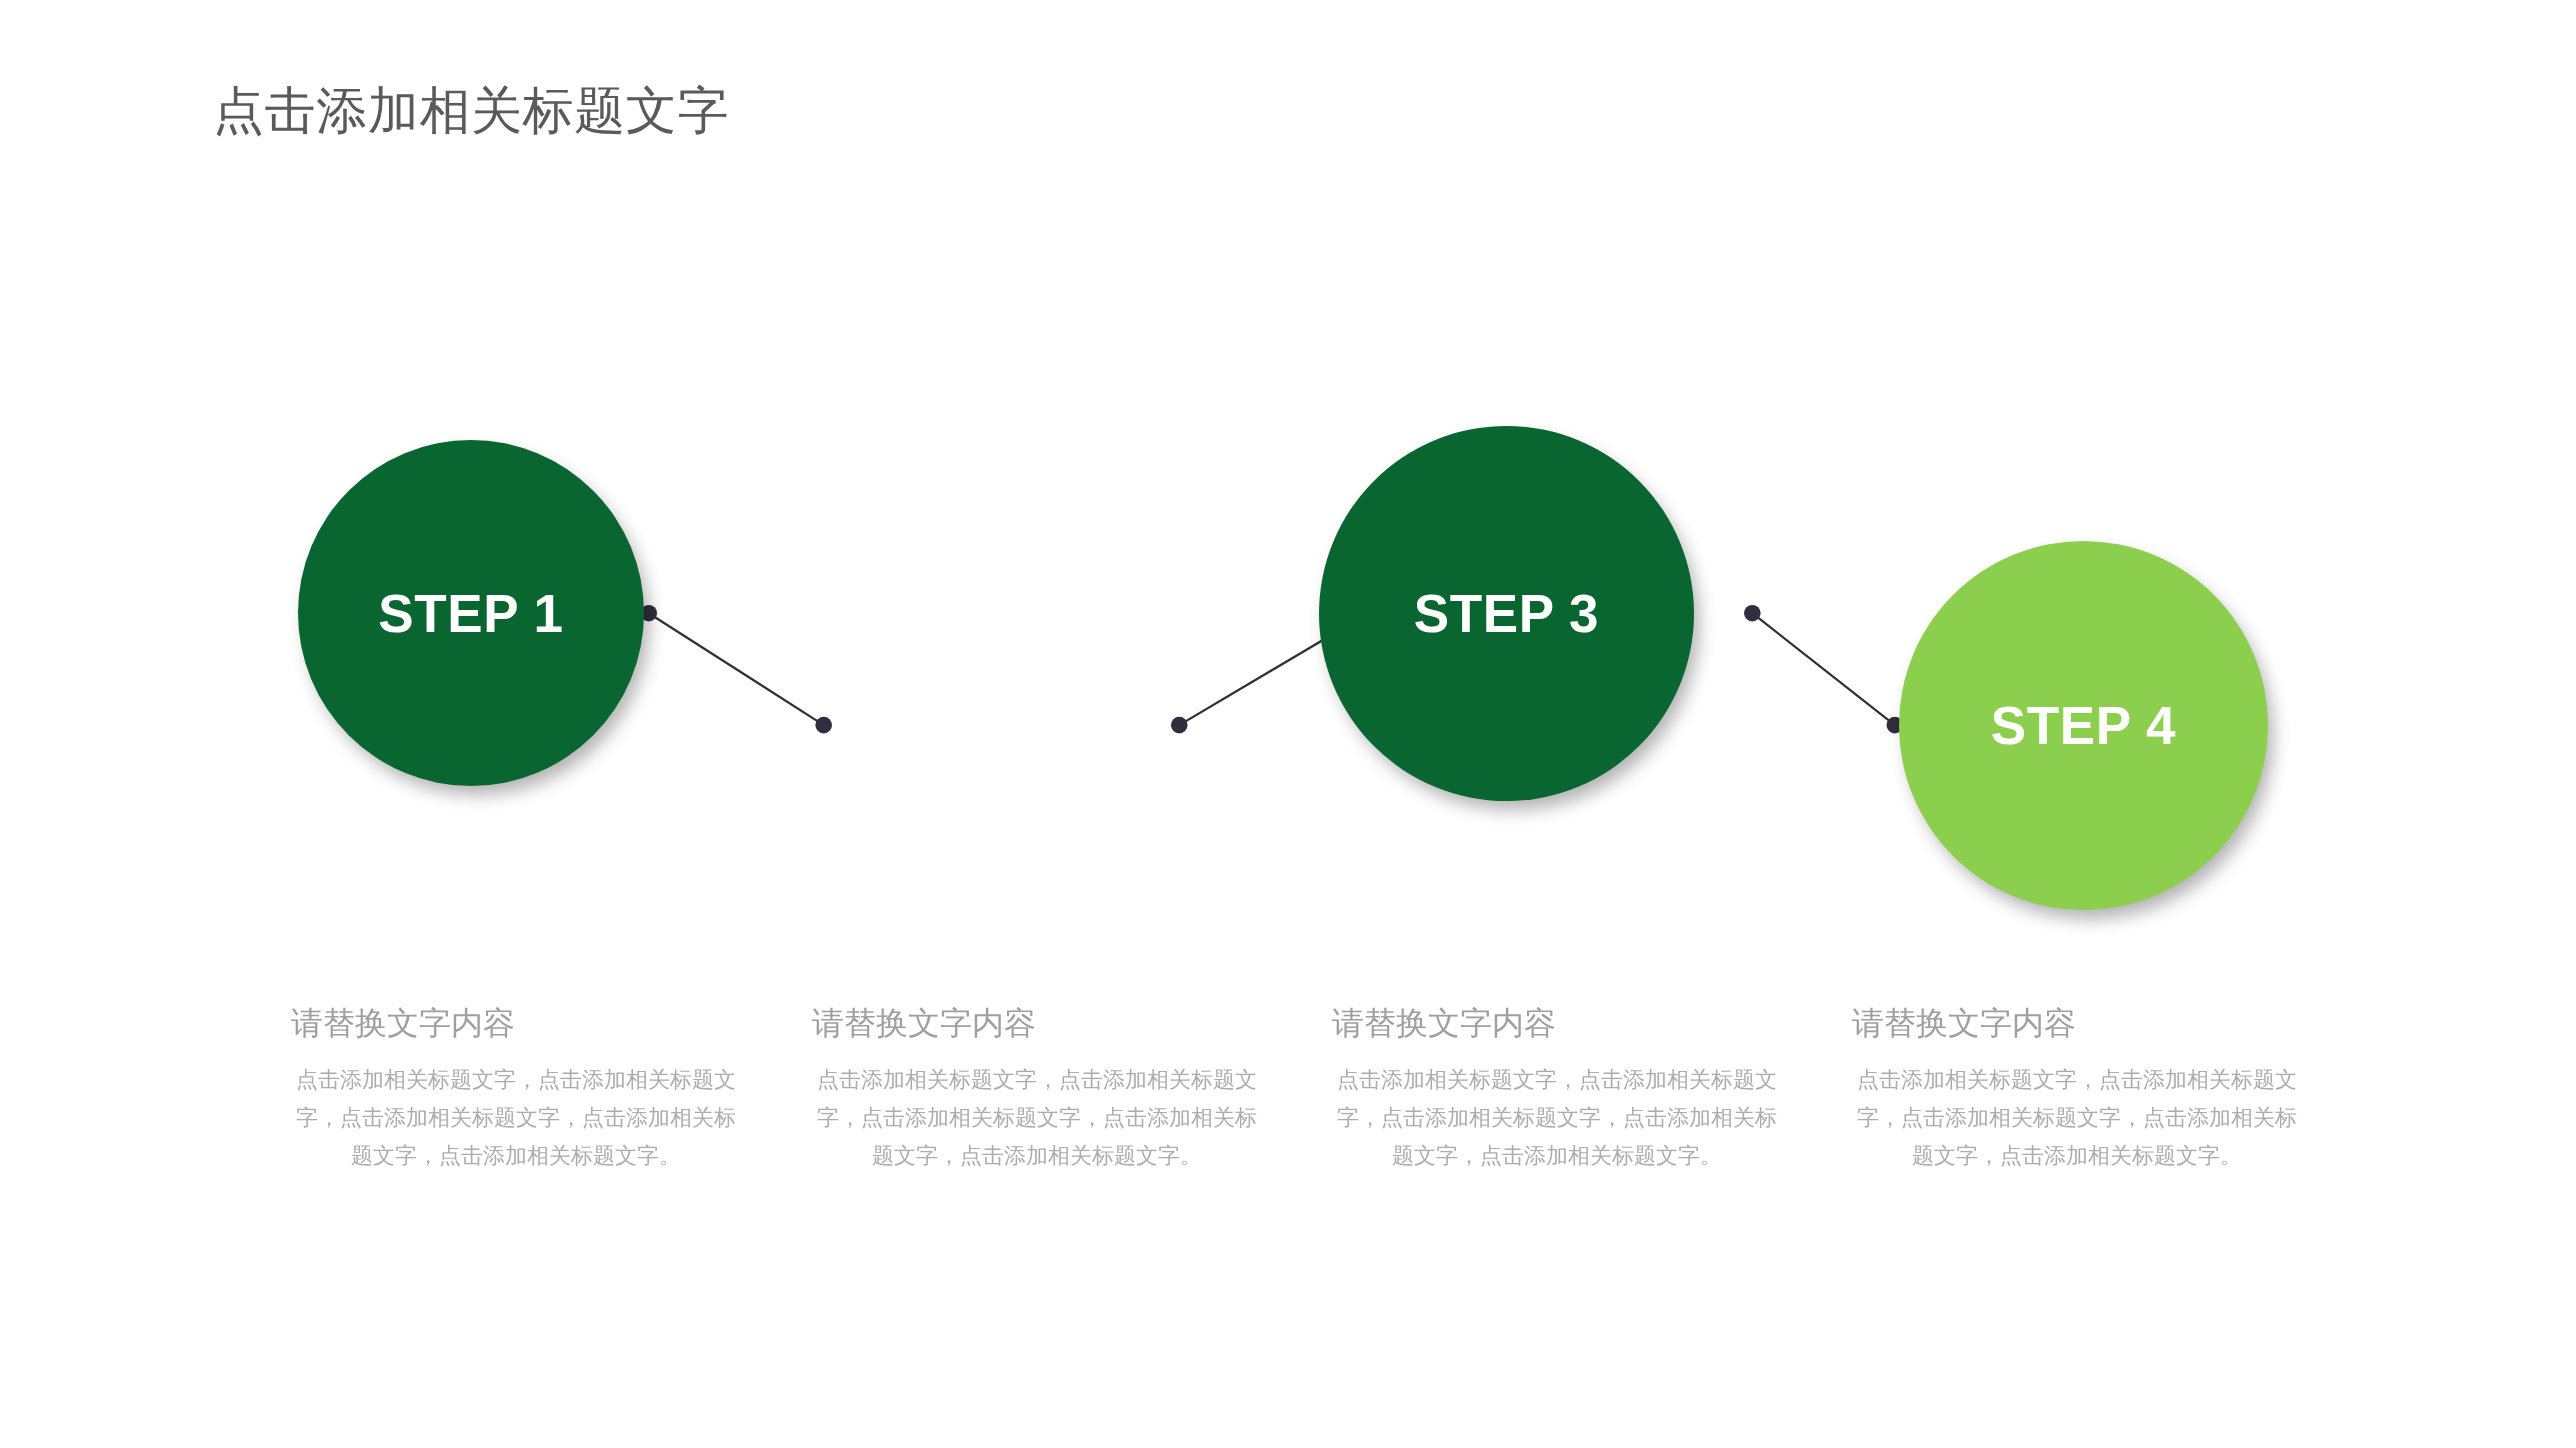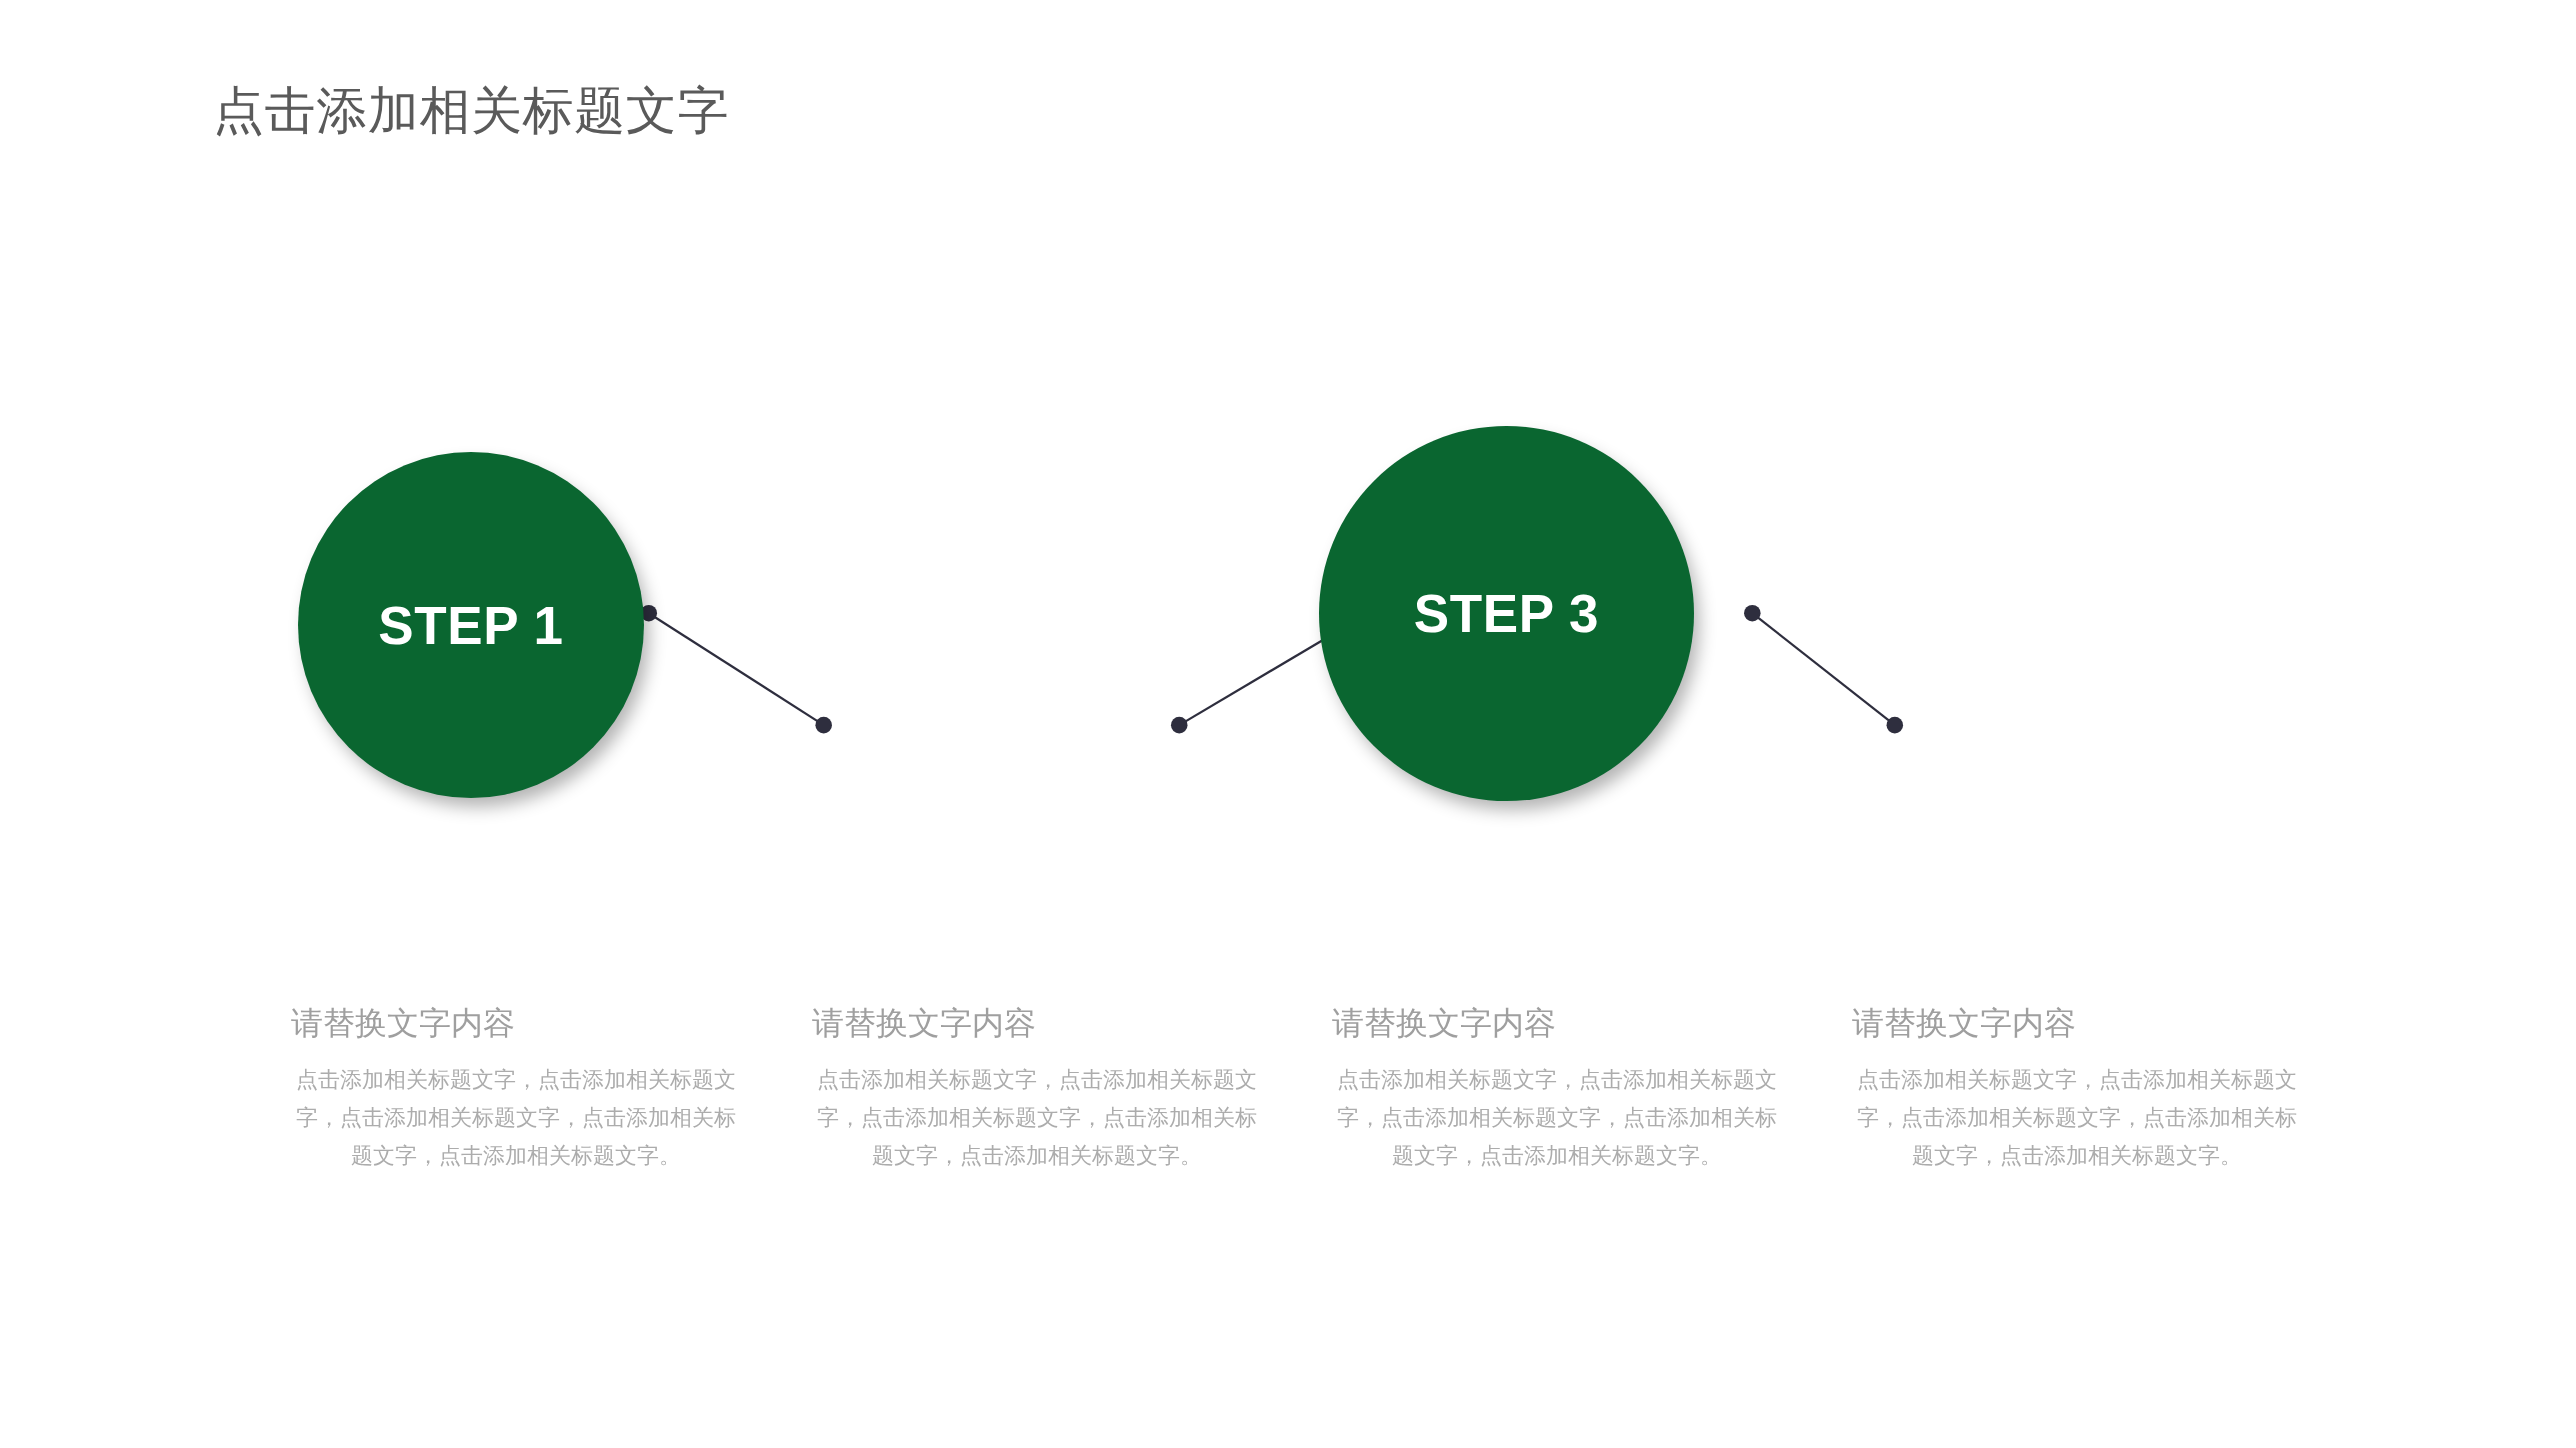--- a/index.html
+++ b/index.html
@@ -45,21 +45,21 @@
   .step-circle{
     position:absolute;
     border-radius:50%;
     display:flex;
     align-items:center;
     justify-content:center;
     box-shadow:6.4px 10.2px 16.5px -1.3px rgba(0,0,0,0.30);
   }
   .step-circle.dark{background:var(--dark-green);}
   .step-circle.light{background:var(--light-green);}
-  .circle-1{left:298px;top:452px;width:346px;height:346px;}
+  .circle-1{left:298px;top:440px;width:346px;height:346px;}
   .circle-2{left:828px;top:552px;width:346px;height:346px;}
   .circle-3{left:1319px;top:426px;width:375px;height:375px;}
   .circle-4{left:1899px;top:541px;width:369px;height:369px;}
   .step-label{
     color:var(--step-label);
     font-size:53px;
     font-weight:700;
     letter-spacing:0.6px;
     white-space:nowrap;
   }
@@ -106,20 +106,23 @@
     <circle class="connector-dot" cx="2755" cy="964" r="13"></circle>
     <circle class="connector-dot" cx="2979" cy="1140" r="13"></circle>
   </svg>
 
   <div class="step-circle dark circle-1">
     <span class="step-label">STEP 1</span>
   </div>
   <div class="step-circle dark circle-3">
     <span class="step-label">STEP 3</span>
   </div>
+  <div class="step-circle light circle-4">
+    <span class="step-label">STEP 4</span>
+  </div>
 
   <div class="text-col col-1">
     <div class="text-col-heading">请替换文字内容</div>
     <div class="text-col-body">点击添加相关标题文字，点击添加相关标题文字，点击添加相关标题文字，点击添加相关标题文字，点击添加相关标题文字。</div>
   </div>
   <div class="text-col col-2">
     <div class="text-col-heading">请替换文字内容</div>
     <div class="text-col-body">点击添加相关标题文字，点击添加相关标题文字，点击添加相关标题文字，点击添加相关标题文字，点击添加相关标题文字。</div>
   </div>
   <div class="text-col col-3">

